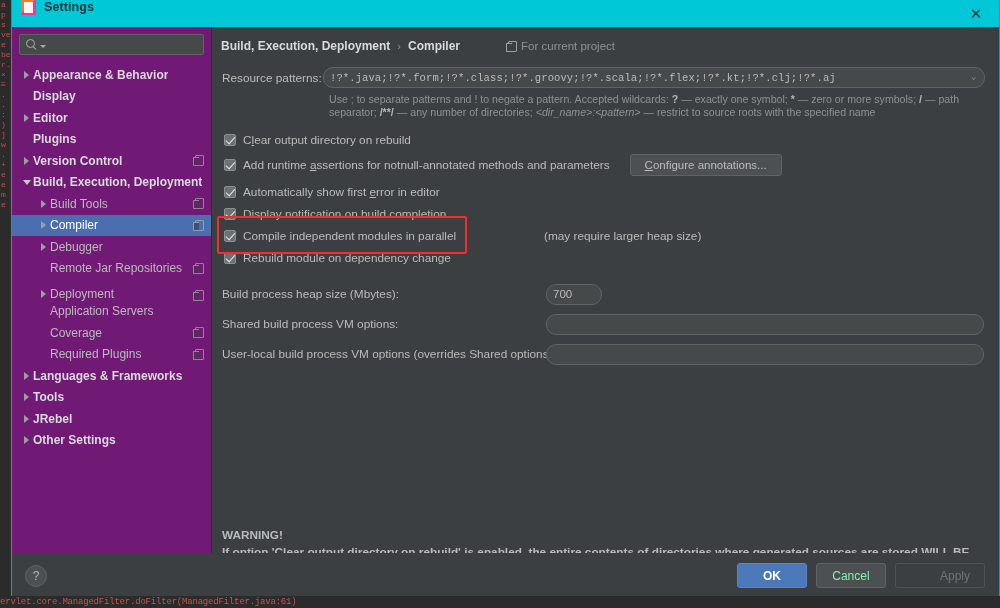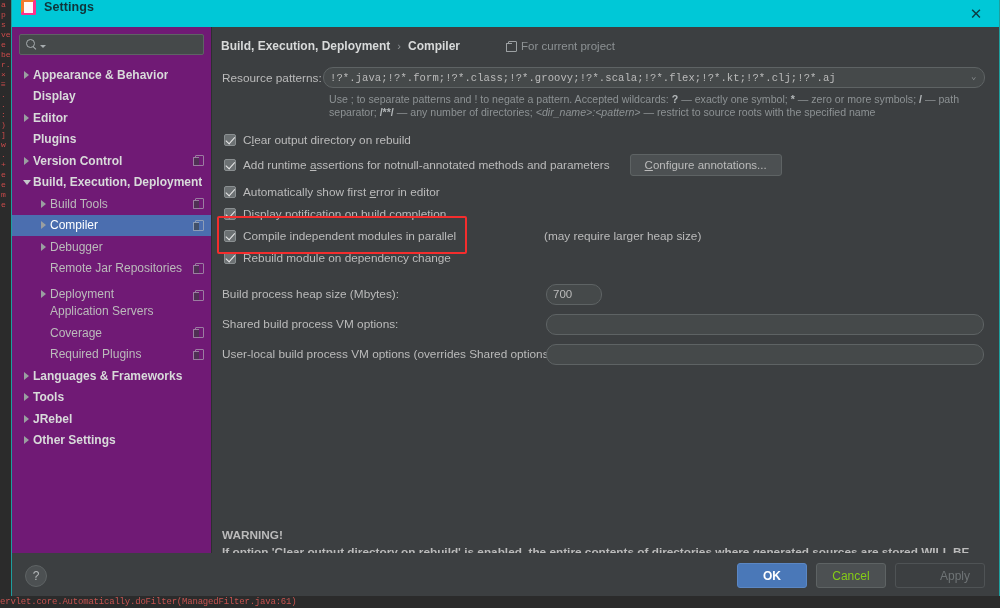--- a/index.html
+++ b/index.html
@@ -436,21 +436,21 @@
     height: 25px;
     min-width: 70px;
     padding: 0 14px;
     border-radius: 3px;
     font-size: 12px;
     font-family: "Liberation Sans", sans-serif;
     display: flex; align-items: center; justify-content: center;
     cursor: pointer;
     border: 1px solid #5e6364;
     background: #4c5052;
-    color: #84cc16;
+    color: #86efac;
   }
   .dlg-btn.primary {
     background: #4a78b8;
     border-color: #5b87c4;
     color: #ffffff;
     font-weight: bold;
   }
   .dlg-btn.disabled {
     color: #6f7476;
     border-color: #4f5355;
@@ -684,14 +684,14 @@
       <div id="help-button">?</div>
       <div id="footer-buttons">
           <div class="dlg-btn primary">OK</div>
           <div class="dlg-btn">Cancel</div>
           <div class="dlg-btn disabled">Apply</div>
         </div>
     </div>
 
   </div>
 
-  <div id="ide-bottom-console">ervlet.core.Automatically.doFilter(ManagedFilter.java:61)</div>
+  <div id="ide-bottom-console">ervlet.core.ManagedFilter.doFilter(ManagedFilter.java:61)</div>
 </div>
 
 </body></html>

